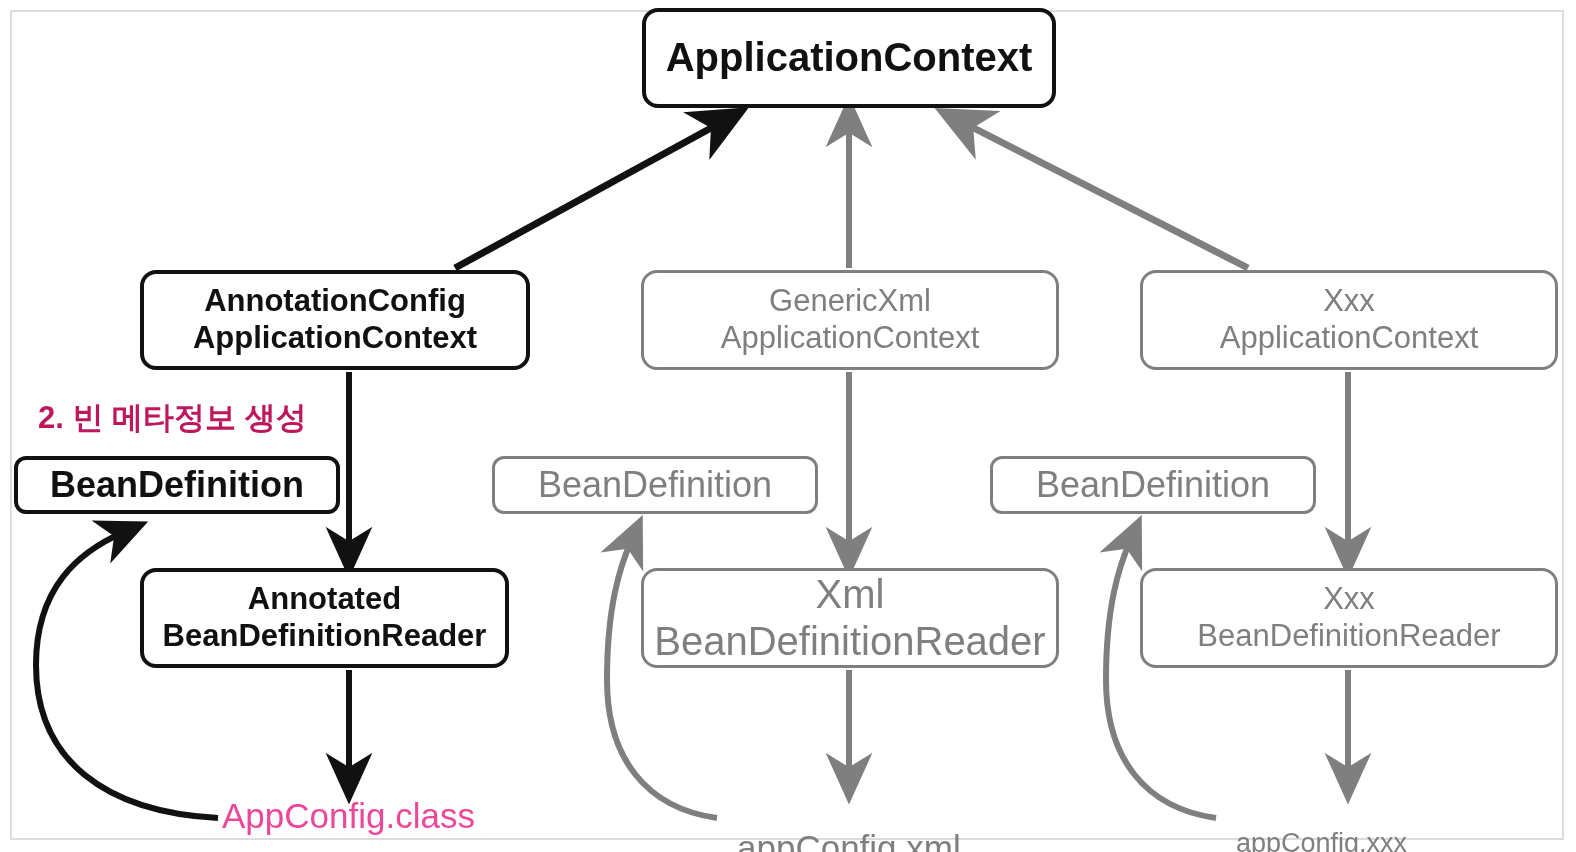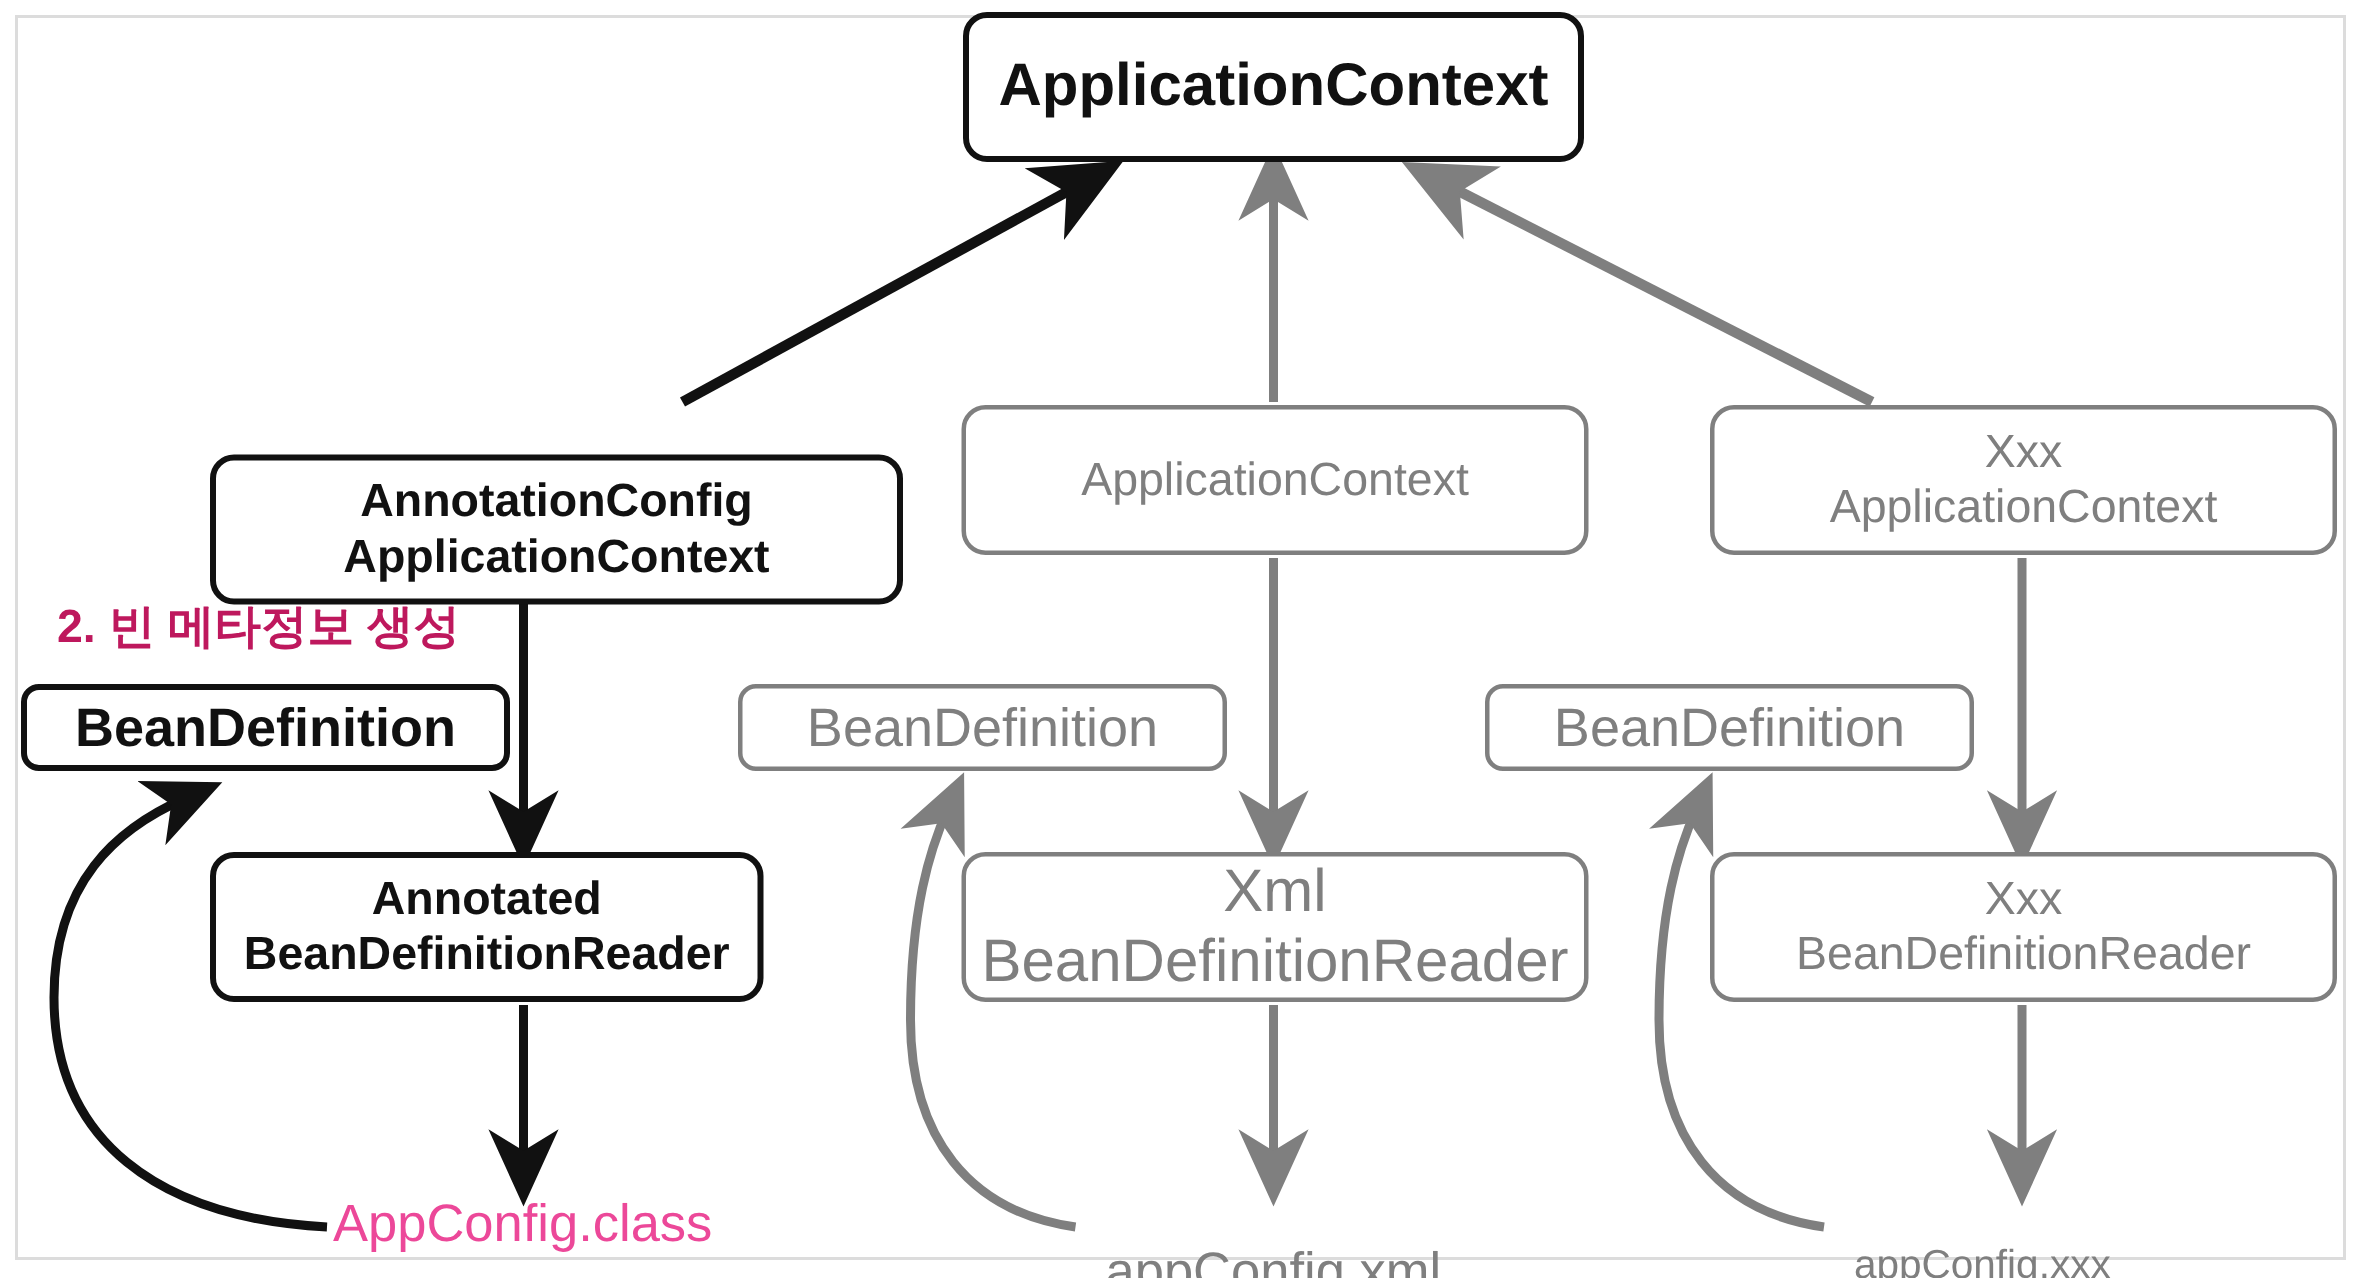--- a/index.html
+++ b/index.html
@@ -128,29 +128,30 @@
       <path d="M1216,818 C1145,808 1106,758 1106,680 C1106,606 1119,566 1131,539" fill="none" stroke="#7f7f7f" stroke-width="6" marker-end="url(#ah-gray)"></path>
     </g>
   </svg>
 
   <div class="node black" style="left:642px; top:8px; width:414px; height:100px; font-size:40px;">
     <span class="lines">
       <span class="l1">ApplicationContext</span>
     </span>
   </div>
 
-  <div class="node black" style="left:140px; top:270px; width:462px; height:100px; font-size:31px;margin-top:33px;">
+  <div class="node black" style="left:140px; top:270px; width:390px; height:100px; font-size:31px;">
     <span class="lines">
       <span class="l1">AnnotationConfig</span>
       <span class="l2">ApplicationContext</span>
     </span>
   </div>
 
   <div class="node gray" style="left:641px; top:270px; width:418px; height:100px; font-size:31px;">
     <span class="lines">
+      <span class="l1">GenericXml</span>
       <span class="l2">ApplicationContext</span>
     </span>
   </div>
 
   <div class="node gray" style="left:1140px; top:270px; width:418px; height:100px; font-size:31px;">
     <span class="lines">
       <span class="l1">Xxx</span>
       <span class="l2">ApplicationContext</span>
     </span>
   </div>

